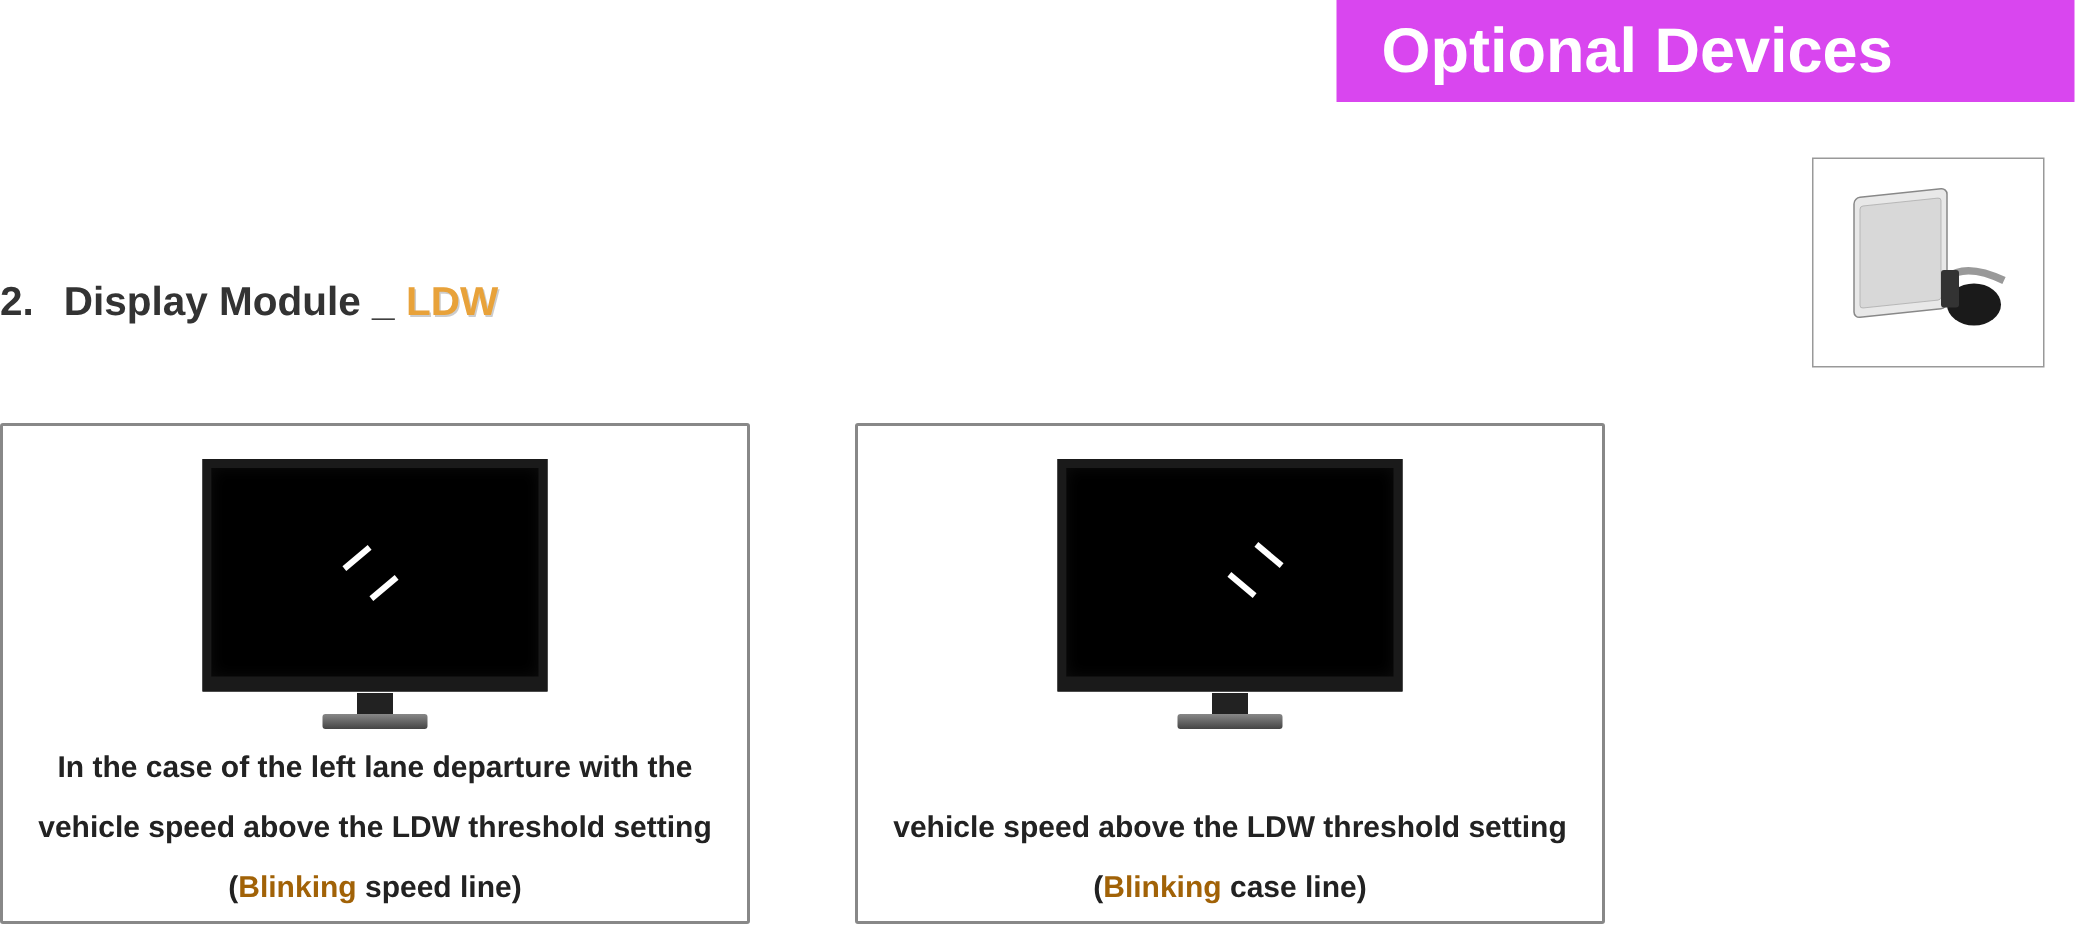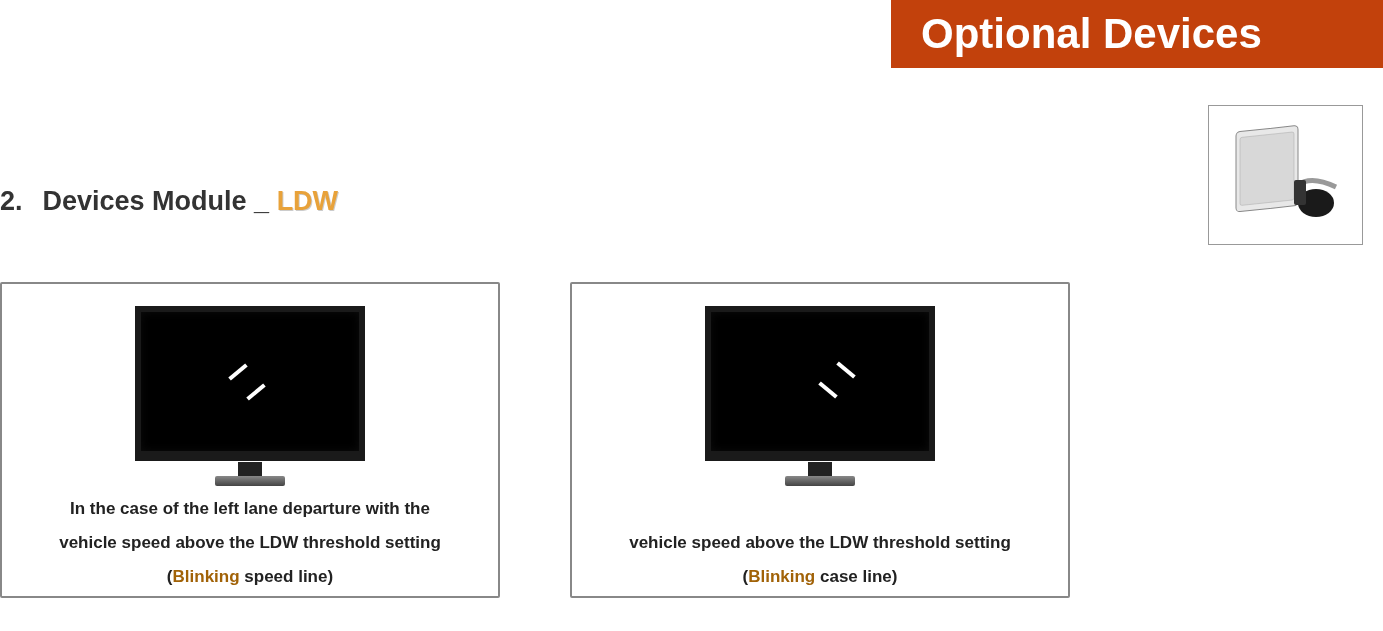--- a/index.html
+++ b/index.html
@@ -11,21 +11,21 @@
       width: 1383px;
       height: 631px;
       font-family: Arial, sans-serif;
       background: #fff;
       position: relative;
     }
     .header-banner {
       position: absolute;
       top: 0;
       right: 0;
-      background: #c2410c;
+      background: #d946ef;
       color: #fff;
       font-size: 42px;
       font-weight: bold;
       padding: 10px 10px 10px 30px;
       width: 492px;
       text-align: left;
     }
     .thumbnail-box {
       position: absolute;
       top: 105px;
@@ -132,21 +132,21 @@
     }
     .right-dash-2 {
       width: 22px;
       height: 4px;
       top: 76px;
       left: 106px;
       transform: rotate(40deg);
     }
     .caption {
       text-align: center;
-      font-size: 17px;
+      font-size: 20px;
       font-weight: bold;
       color: #222;
       line-height: 2.0;
       padding: 6px 18px 2px 18px;
     }
     .blinking {
       color: #a16207;
     }
     
     .thumb-device {
@@ -166,21 +166,21 @@
       <rect x="10" y="8" width="62" height="80" rx="4" fill="#e8e8e8" stroke="#888" stroke-width="1" transform="skewY(-6)"></rect>
       <rect x="14" y="14" width="54" height="68" rx="2" fill="#d8d8d8" stroke="#aaa" stroke-width="0.5" transform="skewY(-6)"></rect>
       <ellipse cx="90" cy="78" rx="18" ry="14" fill="#1a1a1a"></ellipse>
       <path d="M 72 60 Q 85 50 110 62" stroke="#999" stroke-width="5" fill="none"></path>
       <rect x="68" y="55" width="12" height="25" fill="#333" rx="2"></rect>
     </svg>
   </div>
 </div>
 
 <div class="section-title">
-  <span class="num">2.</span><span>Devices Module _ </span><span class="ldw">LDW</span>
+  <span class="num">2.</span><span>Display Module _ </span><span class="ldw">LDW</span>
 </div>
 
 <div class="panels">
   <div class="panel">
     <div class="monitor">
       <div class="monitor-screen">
         <div class="lane-mark left-dash-1"></div>
         <div class="lane-mark left-dash-2"></div>
       </div>
       <div class="monitor-neck"></div>

